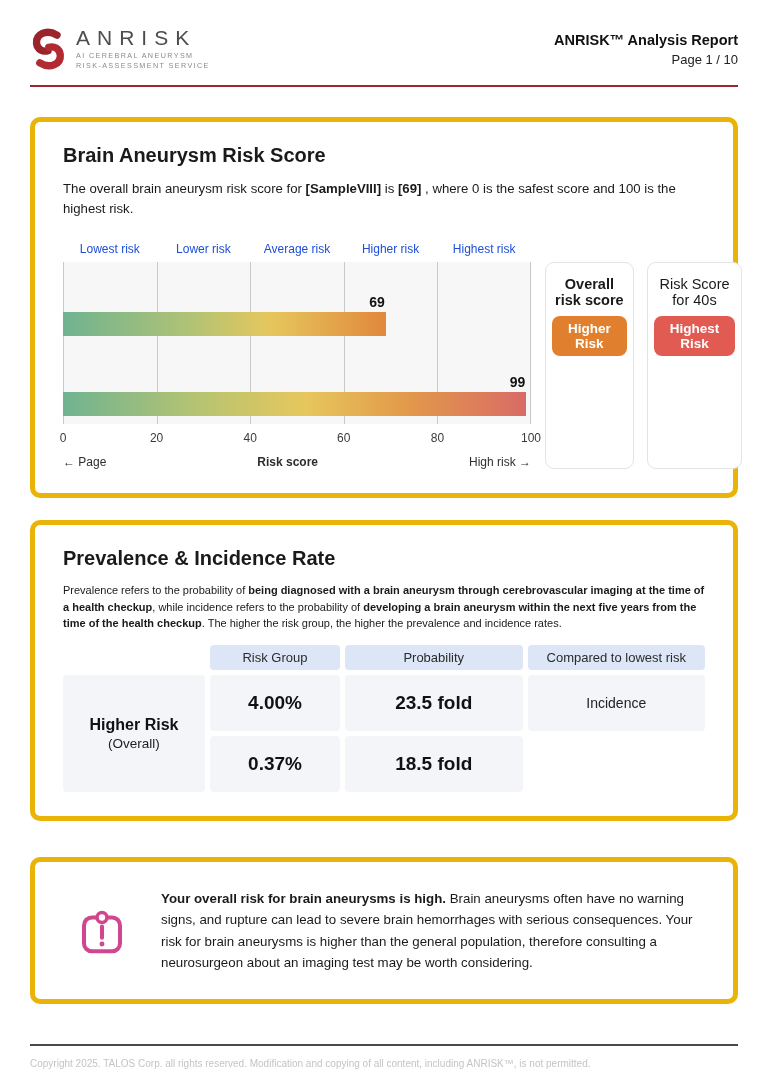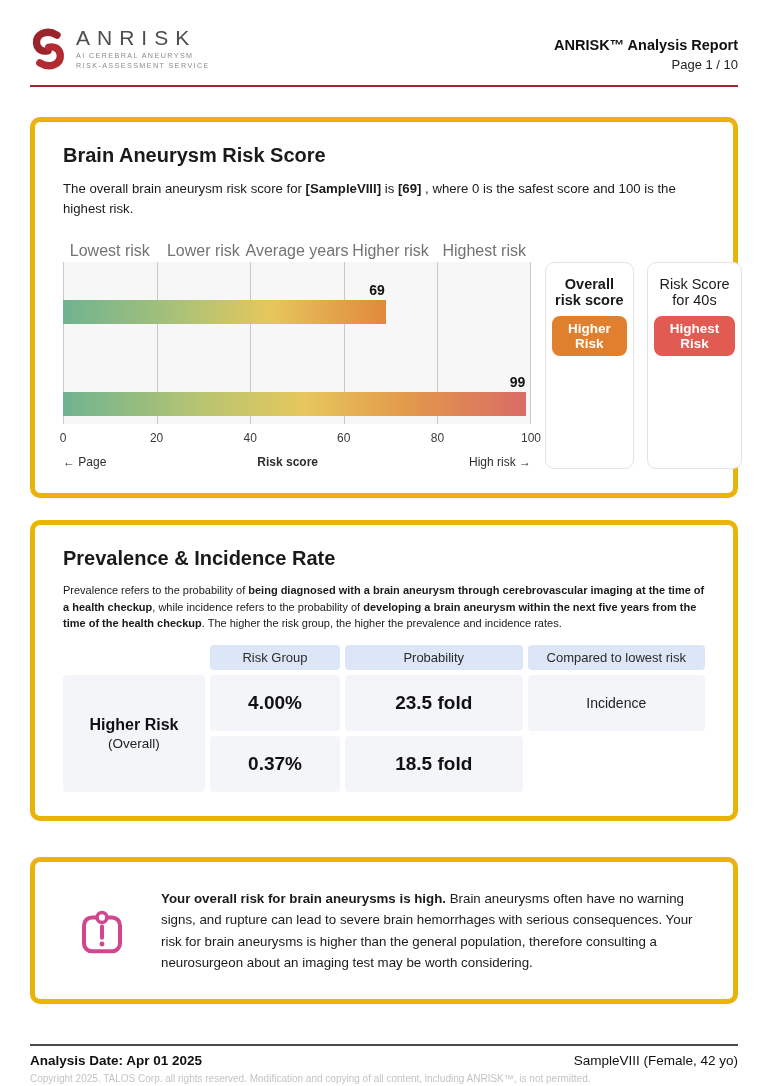--- a/index.html
+++ b/index.html
@@ -5,21 +5,21 @@
   * { margin:0; padding:0; box-sizing:border-box; }
   html,body { width:768px; }
   body {
     height:1086px; overflow:hidden; background:#ffffff;
     font-family:"Liberation Sans", sans-serif; color:#1c1c1c;
     -webkit-font-smoothing:antialiased;
   }
   .page { padding:0 30px; }
 
   
-  .header { display:flex; justify-content:space-between; align-items:flex-end; padding-top:26px; }
+  .header { display:flex; justify-content:space-between; align-items:center; padding-top:26px; }
   .logo { display:flex; align-items:center; gap:10px; }
   .logo-mark { width:36px; height:46px; flex:0 0 auto; }
   .logo-name { font-size:21px; letter-spacing:7px; color:#4d4d4d; font-weight:400; line-height:1; }
   .logo-tag { font-size:7.2px; letter-spacing:1.4px; color:#8a8a8a; margin-top:3px; line-height:1.35; }
   .header-right { text-align:right; }
   .report-title { font-size:14.5px; font-weight:700; color:#111; }
   .page-num { font-size:13px; color:#222; margin-top:4px; }
   .red-rule { border:none; border-top:2px solid #9b2733; margin-top:13px; }
 
   
@@ -31,25 +31,25 @@
   .card h2 { font-size:20px; font-weight:700; color:#1a1a1a; }
   .card-intro { font-size:13.2px; line-height:1.55; margin-top:12px; color:#1a1a1a; }
   .b { font-weight:700; }
 
   #risk-card { margin-top:30px; }
 
   
   .chart-wrap { display:flex; gap:14px; margin-top:22px; }
   .chart-left { flex:1 1 auto; }
   .cat-labels { position:relative; height:18px; }
-  .cat-labels span { position:absolute; transform:translateX(-50%); font-size:16px; color:#737373; white-space:nowrap; }
+  .cat-labels span { position:absolute; transform:translateX(-50%); font-size:12px; color:#1d4ed8; white-space:nowrap; }
   .plot { position:relative; height:162px; background:#f7f7f7; margin-top:2px; }
   .gl { position:absolute; top:0; bottom:0; width:1px; background:#c9c9c9; }
   .bar-slot { position:absolute; left:0; right:0; height:46px; }
-  .bar-slot.s1 { top:16px; }
+  .bar-slot.s1 { top:28px; }
   .bar-slot.s2 { top:108px; }
   .bar { position:absolute; left:0; bottom:0; height:24px; }
   .bar.g1 { background:linear-gradient(90deg,#6fb391 0%,#aec276 38%,#e6c75d 64%,#e1883c 100%); }
   .bar.g2 { background:linear-gradient(90deg,#6fb391 0%,#b8c471 30%,#e6c75d 52%,#e29a4a 74%,#d96b66 100%); }
   .bar-value { position:absolute; bottom:26px; transform:translateX(-100%); font-size:14px; font-weight:700; color:#111; padding-right:1px; }
   .x-ticks { position:relative; height:16px; margin-top:7px; }
   .x-ticks span { position:absolute; transform:translateX(-50%); font-size:12px; color:#3a3a3a; }
   .axis-captions { display:flex; justify-content:space-between; align-items:baseline; margin-top:8px; font-size:12px; color:#2e2e2e; }
   .axis-captions .mid { font-weight:700; }
 
@@ -110,21 +110,21 @@
 
   <div class="card card-pad" id="risk-card">
     <h2>Brain Aneurysm Risk Score</h2>
     <p class="card-intro"><span>The overall brain aneurysm risk score for </span><span class="b">[SampleVIII]</span><span> is </span><span class="b">[69]</span><span> , where 0 is the safest score and 100 is the highest risk.</span></p>
 
     <div class="chart-wrap">
       <div class="chart-left">
         <div class="cat-labels">
           <span style="left:10%">Lowest risk</span>
           <span style="left:30%">Lower risk</span>
-          <span style="left:50%">Average years</span>
+          <span style="left:50%">Average risk</span>
           <span style="left:70%">Higher risk</span>
           <span style="left:90%">Highest risk</span>
         </div>
         <div class="plot">
           <div class="gl" style="left:0%"></div>
           <div class="gl" style="left:20%"></div>
           <div class="gl" style="left:40%"></div>
           <div class="gl" style="left:60%"></div>
           <div class="gl" style="left:80%"></div>
           <div class="gl" style="left:100%;margin-left:-1px"></div>
@@ -192,20 +192,16 @@
     <svg class="warn-icon" viewBox="0 0 48 48">
       <rect x="8" y="12" width="32" height="30" rx="7" fill="none" stroke="#d1478f" stroke-width="3.6"></rect>
       <circle cx="24" cy="12" r="4.4" fill="#ffffff" stroke="#d1478f" stroke-width="3.2"></circle>
       <line x1="24" y1="20" x2="24" y2="30" stroke="#d1478f" stroke-width="3.6" stroke-linecap="round"></line>
       <circle cx="24" cy="35.6" r="2.2" fill="#d1478f"></circle>
     </svg>
     <p class="warn-text"><span class="b">Your overall risk for brain aneurysms is high.</span><span> Brain aneurysms often have no warning signs, and rupture can lead to severe brain hemorrhages with serious consequences. Your risk for brain aneurysms is higher than the general population, therefore consulting a neurosurgeon about an imaging test may be worth considering.</span></p>
   </div>
 
   <div class="footer">
-    <div class="footer-row">
-      <span class="fl">Analysis Date: Apr 01 2025</span>
-      <span>SampleVIII (Female, 42 yo)</span>
-    </div>
     <div class="copyright">Copyright 2025. TALOS Corp. all rights reserved. Modification and copying of all content, including ANRISK™, is not permitted.</div>
   </div>
 
 </div>
 
 </body></html>

